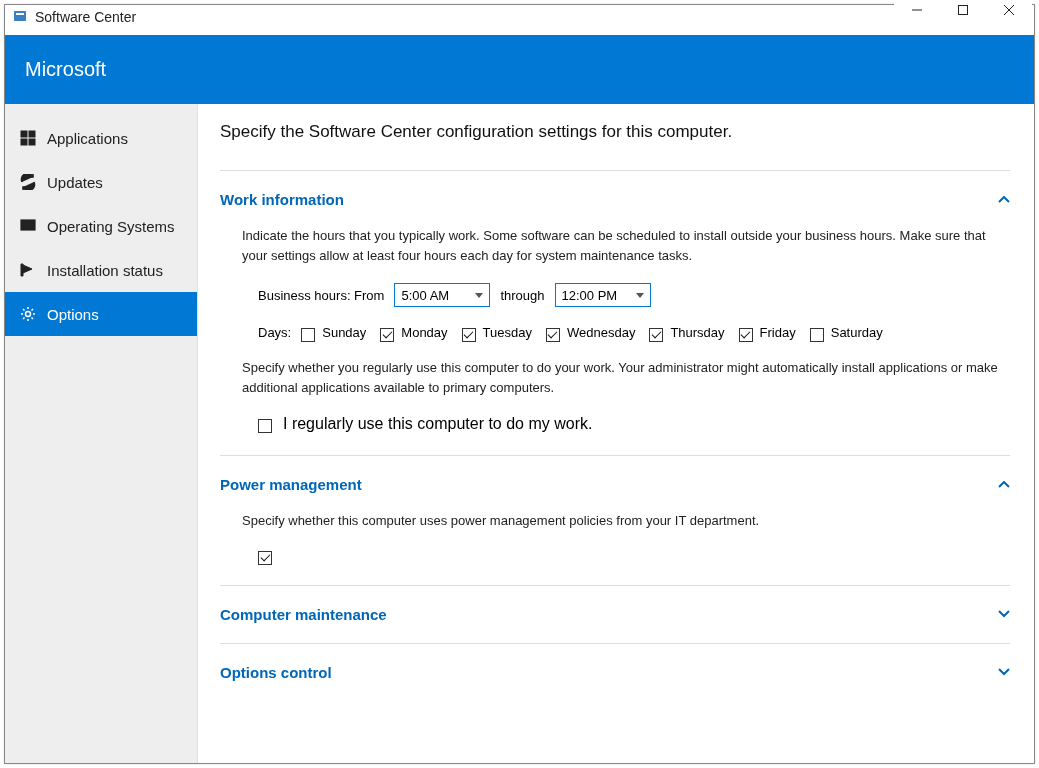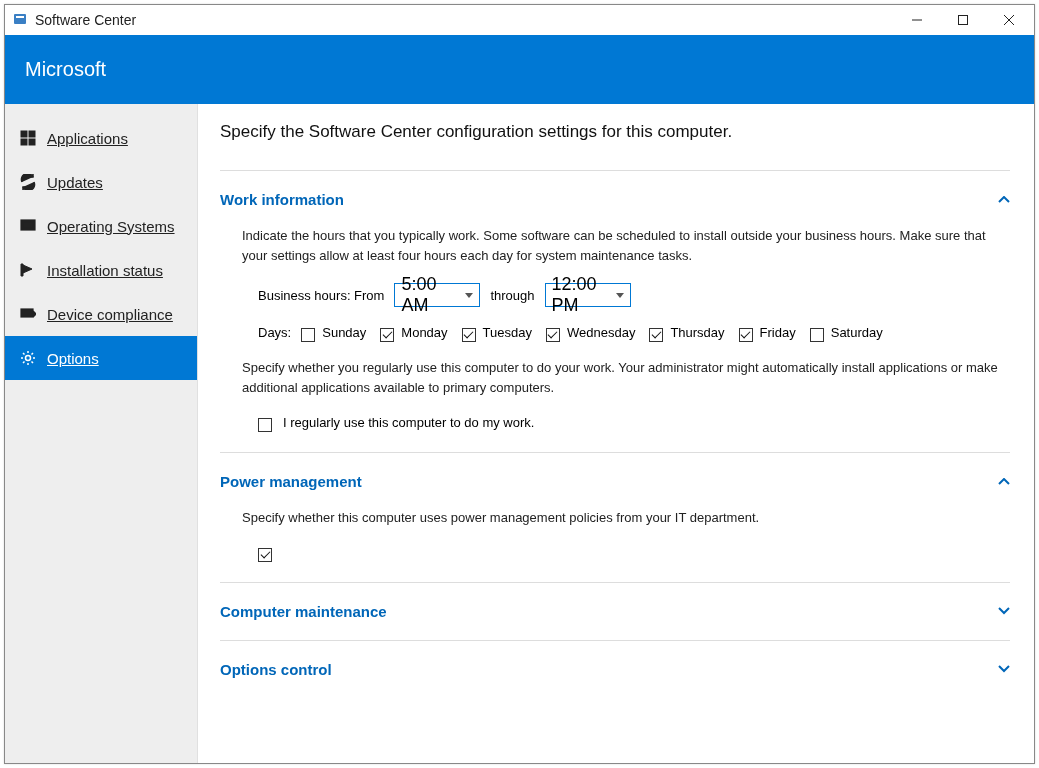--- a/index.html
+++ b/index.html
@@ -16,22 +16,22 @@
   margin: 4px;
   border: 1px solid #888;
   background: #fff;
   display: flex;
   flex-direction: column;
   box-shadow: 0 0 2px rgba(0,0,0,0.15);
 }
 .titlebar {
   height: 30px;
   display: flex;
-  align-items: center;
-  padding: 0 2px 0 8px;
+  align-items: flex-end;
+  padding: 0 2px 10px 8px;
   background: #fff;
 }
 .titlebar .app-icon {
   width: 16px; height: 16px;
   margin-right: 6px;
   display: inline-block;
 }
 .titlebar .title-text {
   font-size: 14px;
   color: #222;
@@ -71,21 +71,20 @@
   padding-top: 12px;
 }
 .side-item {
   display: flex;
   align-items: center;
   height: 44px;
   padding: 0 14px;
   font-size: 15px;
   color: #222;
   gap: 10px;
-  text-decoration: underline;
 }
 .side-item.active {
   background: #0078d4;
   color: #fff;
 }
 .side-item .ic { width: 18px; height: 18px; display:flex; align-items:center; justify-content:center; }
 .side-item .ic svg { stroke: #222; fill: #222; }
 .side-item.active .ic svg { stroke: #fff; fill: #fff; }
 
 .content {
@@ -132,26 +131,26 @@
   display: flex;
   align-items: center;
   gap: 10px;
   padding-left: 38px;
   font-size: 13px;
   margin-bottom: 18px;
 }
 .select-box {
   border: 1px solid #0078d4;
   height: 24px;
-  width: 86px;
+  width: 96px;
   display: inline-flex;
   align-items: center;
   justify-content: space-between;
   padding: 0 6px;
-  font-size: 18px;
+  font-size: 13px;
   background: #fff;
 }
 .select-box .caret {
   width:0;height:0;border-left:4px solid transparent;border-right:4px solid transparent;border-top:5px solid #555;
 }
 .days-row {
   display:flex; align-items:center; gap: 10px;
   padding-left: 38px; font-size: 13px; margin-bottom: 18px;
 }
 .chk {
@@ -164,21 +163,21 @@
 }
 .chk.checked::after {
   content: "";
   width: 8px; height: 4px;
   border-left: 1.5px solid #111;
   border-bottom: 1.5px solid #111;
   transform: rotate(-45deg);
   position: relative; top:-1px;
 }
 .day-label { display:inline-flex; align-items:center; gap:4px; margin-right: 4px; }
-.indent-chk { display:flex; align-items:center; padding-left: 38px; gap: 8px; font-size:13px; margin-bottom: 22px; }
+.indent-chk { display:flex; align-items:center; padding-left: 38px; gap: 8px; font-size:16px; margin-bottom: 22px; }
 </style>
 </head>
 <body>
 
 <div class="window">
 
   <div class="titlebar">
     <span class="app-icon">
       <svg viewBox="0 0 16 16" width="16" height="16">
         <rect x="1" y="2" width="12" height="10" fill="#3a7fc4" rx="1"></rect>
@@ -251,29 +250,20 @@
 
       <div class="side-item">
         <span class="ic">
           <svg width="16" height="16" viewBox="0 0 16 16">
               <path d="M1 2 L1 14 L3 14 L3 3 L12 7 L3 11 L3 2 Z"></path>
             </svg>
         </span>
         <span>Installation status</span>
       </div>
 
-      <div class="side-item">
-        <span class="ic">
-          <svg width="16" height="16" viewBox="0 0 16 16" fill="none" stroke-width="1.2">
-              <rect x="1" y="3" width="12" height="8"></rect>
-              <path d="M13 5 L16 8 L13 11" stroke-width="1.5"></path>
-            </svg>
-        </span>
-        <span>Device compliance</span>
-      </div>
 
       <div class="side-item active">
         <span class="ic">
           <svg width="16" height="16" viewBox="0 0 16 16">
               <circle cx="8" cy="8" r="2.5" fill="none" stroke="#fff" stroke-width="1.5"></circle>
               <path d="M8 1 L8 3 M8 13 L8 15 M1 8 L3 8 M13 8 L15 8 M3 3 L4.5 4.5 M11.5 11.5 L13 13 M13 3 L11.5 4.5 M4.5 11.5 L3 13" stroke="#fff" stroke-width="1.5"></path>
             </svg>
         </span>
         <span>Options</span>
       </div>

